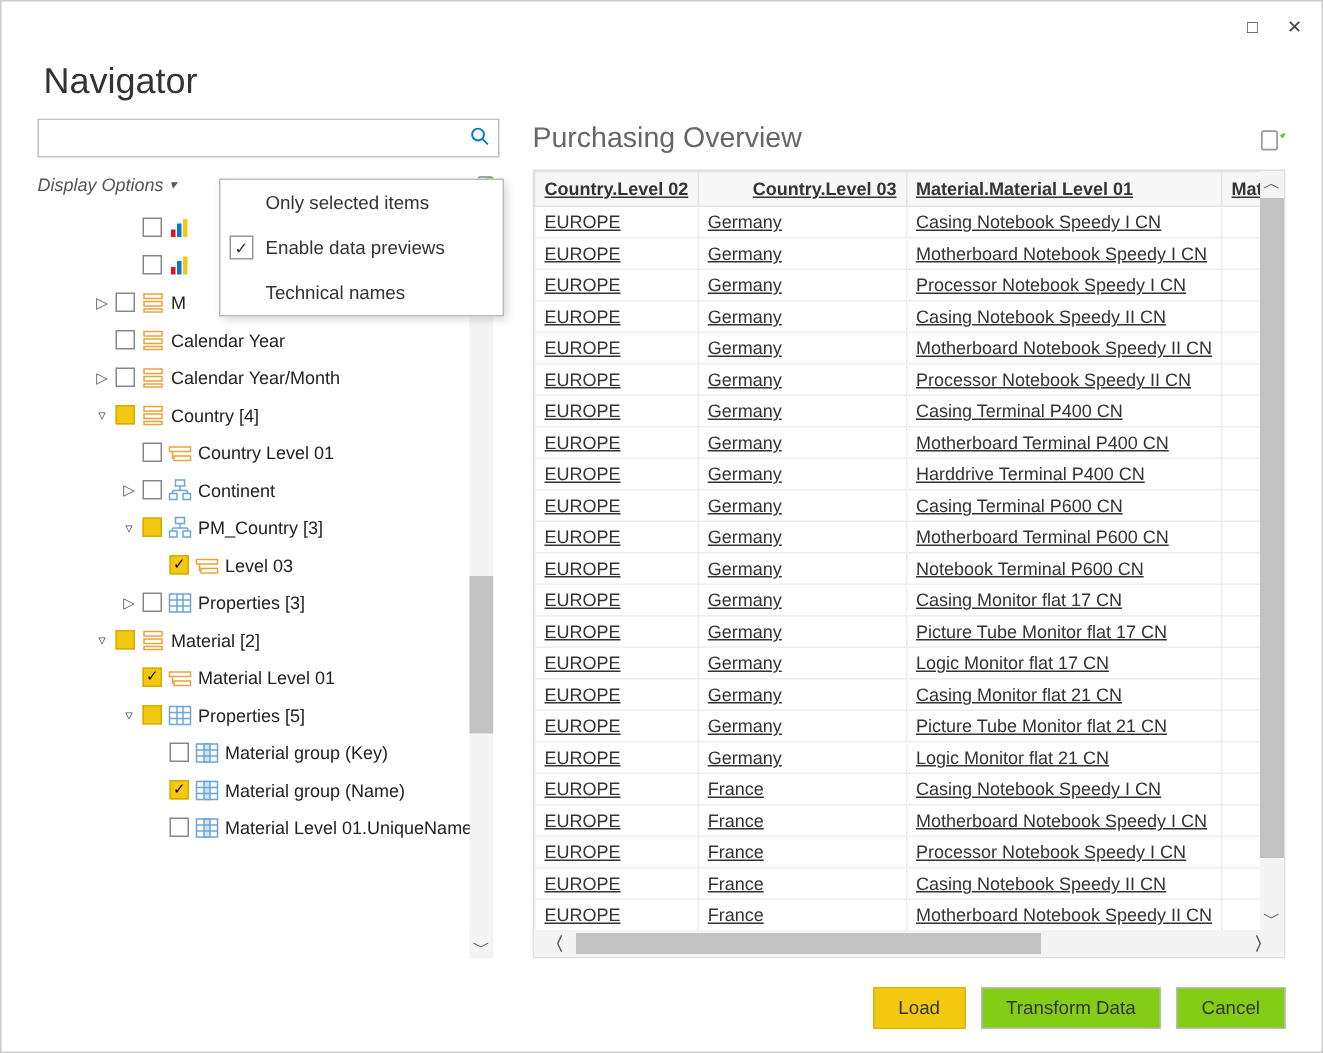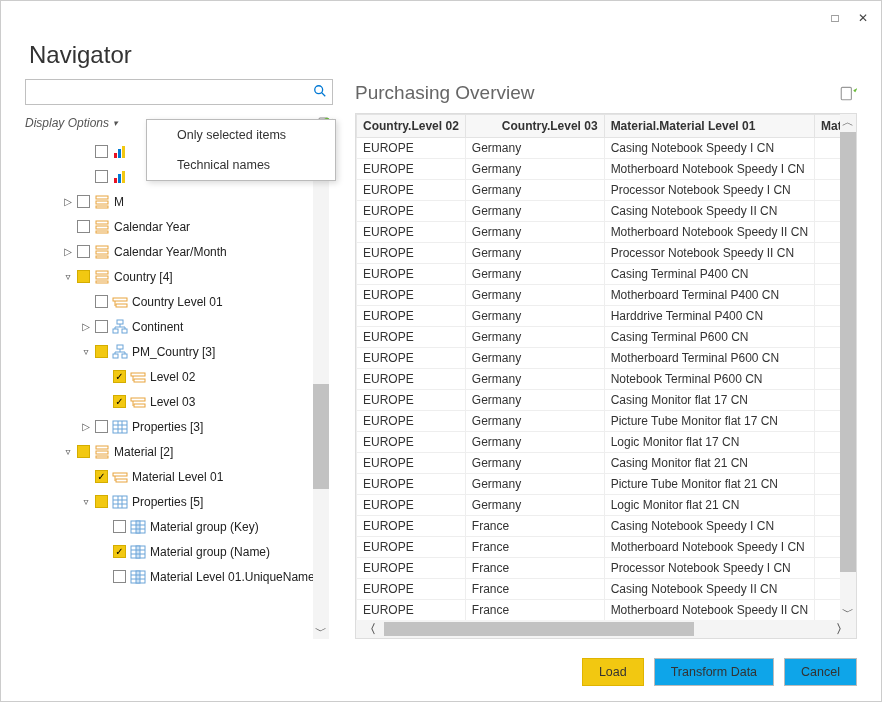--- a/index.html
+++ b/index.html
@@ -31,33 +31,33 @@
   .nodetext { color: #222; }
   .ctxmenu { position: absolute; top: 118px; left: 145px; width: 190px; background: #fff; border: 1px solid #bbb; box-shadow: 2px 2px 6px rgba(0,0,0,.15); z-index: 5; font-size: 12.5px; }
   .ctxitem { height: 30px; display: flex; align-items: center; padding: 0 10px 0 6px; cursor: pointer; }
   .ctxchk { width: 16px; height: 16px; border: 1px solid transparent; display:inline-flex; align-items:center; justify-content:center; margin-right: 8px; }
   .ctxchk.on { border-color: #999; }
   .ctxchk.on::after { content: "✓"; font-size: 11px; color: #333; }
   .right { flex: 1; display: flex; flex-direction: column; overflow: hidden; }
   .preview-head { display:flex; justify-content:space-between; align-items:center; height: 28px; }
   .preview-title { font-size: 19px; color: #666; }
   .preview-ico { width:18px; height:18px; }
-  .grid { flex:1; border:1px solid #ddd; overflow:hidden; display:flex; flex-direction:column; position:relative; margin-top:6px; }
+  .grid { flex:1; border:1px solid #ddd; overflow:hidden; display:flex; flex-direction:column; position:relative; margin-top:6px;text-decoration:underline; }
   .grid table { border-collapse: collapse; width: 100%; font-size: 12px; }
   .grid th { text-align:left; background:#f7f7f7; border:1px solid #e3e3e3; padding:4px 6px; font-weight:600; color:#333; height:22px; white-space:nowrap; }
   .grid td { border:1px solid #eee; padding:3px 6px; height:21px; white-space:nowrap; color:#333; }
   .grid-body { overflow:hidden; position:relative; flex:1; }
   .vscroll-track { position:absolute; right:0; top:0; width:16px; height:100%; background:#f4f4f4; }
   .vscroll-thumb { position:absolute; right:0; width:16px; background:#c2c2c2; }
   .vscroll-arrow { position:absolute; right:0; width:16px; height:16px; display:flex; align-items:center; justify-content:center; color:#555; background:#f4f4f4; cursor:pointer; }
   .hscroll { height:18px; background:#f4f4f4; position:relative; }
   .hscroll-arrow { position:absolute; top:1px; width:24px; height:16px; display:flex; align-items:center; justify-content:center; color:#555; font-weight:bold; cursor:pointer; }
   .hscroll-thumb { position:absolute; top:2px; height:14px; background:#c2c2c2; }
   .footer { height: 44px; display:flex; justify-content:flex-end; align-items:center; gap:10px; padding: 0 24px 14px 0; }
-  .btn { height: 28px; padding: 0 16px; border: 1px solid #bbb; background: #0ea5e9; cursor: pointer; font-size: 12.5px; color:#333; }
+  .btn { height: 28px; padding: 0 16px; border: 1px solid #bbb; background: #84cc16; cursor: pointer; font-size: 12.5px; color:#333; }
   .btn.primary { background: #f2c811; border-color: #e0b400; font-weight:500; }
   svg { display:block; }
 </style>
 </head>
 <body>
 
 <div class="window">
 
   <div class="titlebar">
     <div class="winbtn">□</div>
@@ -210,33 +210,20 @@
                 <rect x="5" y="1" width="6" height="4" fill="none" stroke="#6ba4d8"></rect>
                 <rect x="1" y="10" width="5" height="4" fill="none" stroke="#6ba4d8"></rect>
                 <rect x="10" y="10" width="5" height="4" fill="none" stroke="#6ba4d8"></rect>
                 <line x1="8" y1="5" x2="8" y2="8" stroke="#6ba4d8"></line>
                 <line x1="3" y1="8" x2="13" y2="8" stroke="#6ba4d8"></line>
                 <line x1="3" y1="8" x2="3" y2="10" stroke="#6ba4d8"></line>
                 <line x1="13" y1="8" x2="13" y2="10" stroke="#6ba4d8"></line>
               </svg>
             </span>
             <span class="nodetext">PM_Country [3]</span>
-          </div>
-          <div class="node">
-            <span class="sp" style="width:72px"></span>
-            <span class="expander"></span>
-            <span class="chk checked"></span>
-            <span class="ico">
-              <svg width="16" height="16">
-                <rect x="1" y="4" width="14" height="3" fill="none" stroke="#e8a33d"></rect>
-                <rect x="4" y="10" width="11" height="3" fill="none" stroke="#e8a33d"></rect>
-                <line x1="3" y1="7" x2="3" y2="12" stroke="#e8a33d"></line>
-              </svg>
-            </span>
-            <span class="nodetext">Level 02</span>
           </div>
           <div class="node">
             <span class="sp" style="width:72px"></span>
             <span class="expander"></span>
             <span class="chk checked"></span>
             <span class="ico">
               <svg width="16" height="16">
                 <rect x="1" y="4" width="14" height="3" fill="none" stroke="#e8a33d"></rect>
                 <rect x="4" y="10" width="11" height="3" fill="none" stroke="#e8a33d"></rect>
                 <line x1="3" y1="7" x2="3" y2="12" stroke="#e8a33d"></line>
@@ -530,18 +517,22 @@
     <button class="btn">Transform Data</button>
     <button class="btn">Cancel</button>
   </div>
 
   <div class="ctxmenu" id="ctxmenu">
       <div class="ctxitem">
         <span class="ctxchk"></span>
         <span>Only selected items</span>
       </div>
       <div class="ctxitem">
+        <span class="ctxchk on"></span>
+        <span>Enable data previews</span>
+      </div>
+      <div class="ctxitem">
         <span class="ctxchk"></span>
         <span>Technical names</span>
       </div>
     </div>
 
 </div>
 
 </body></html>

